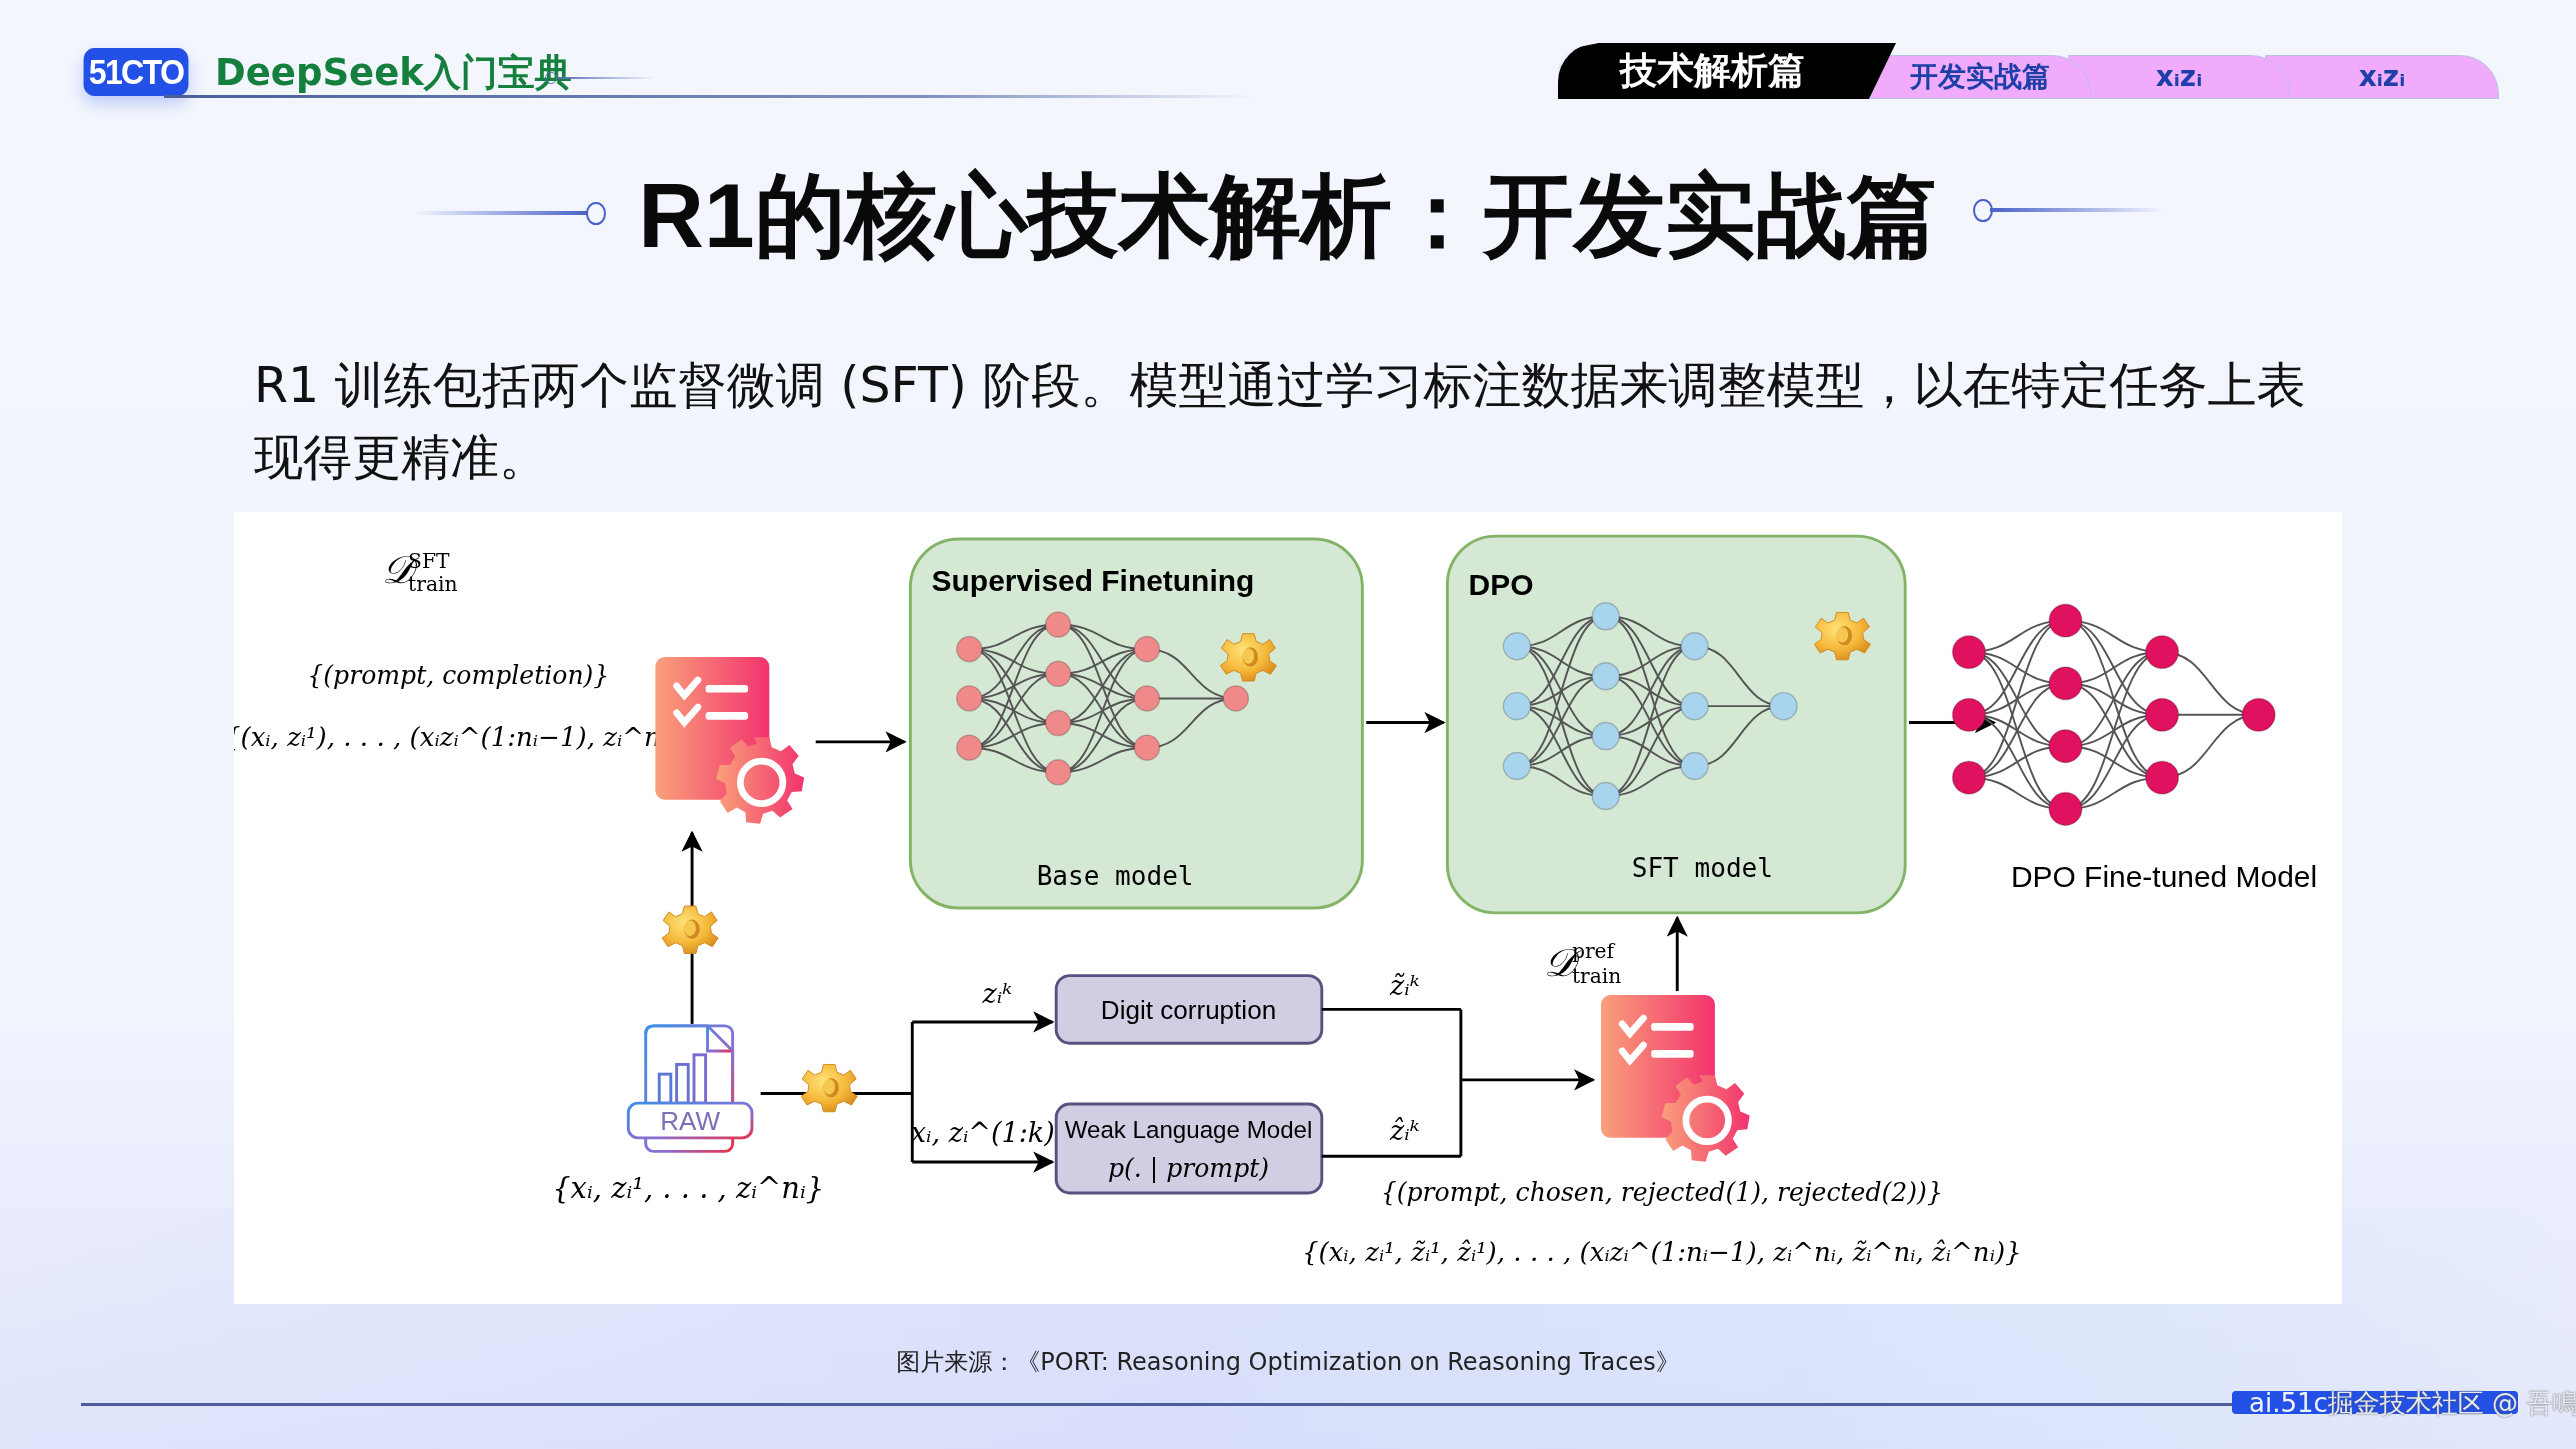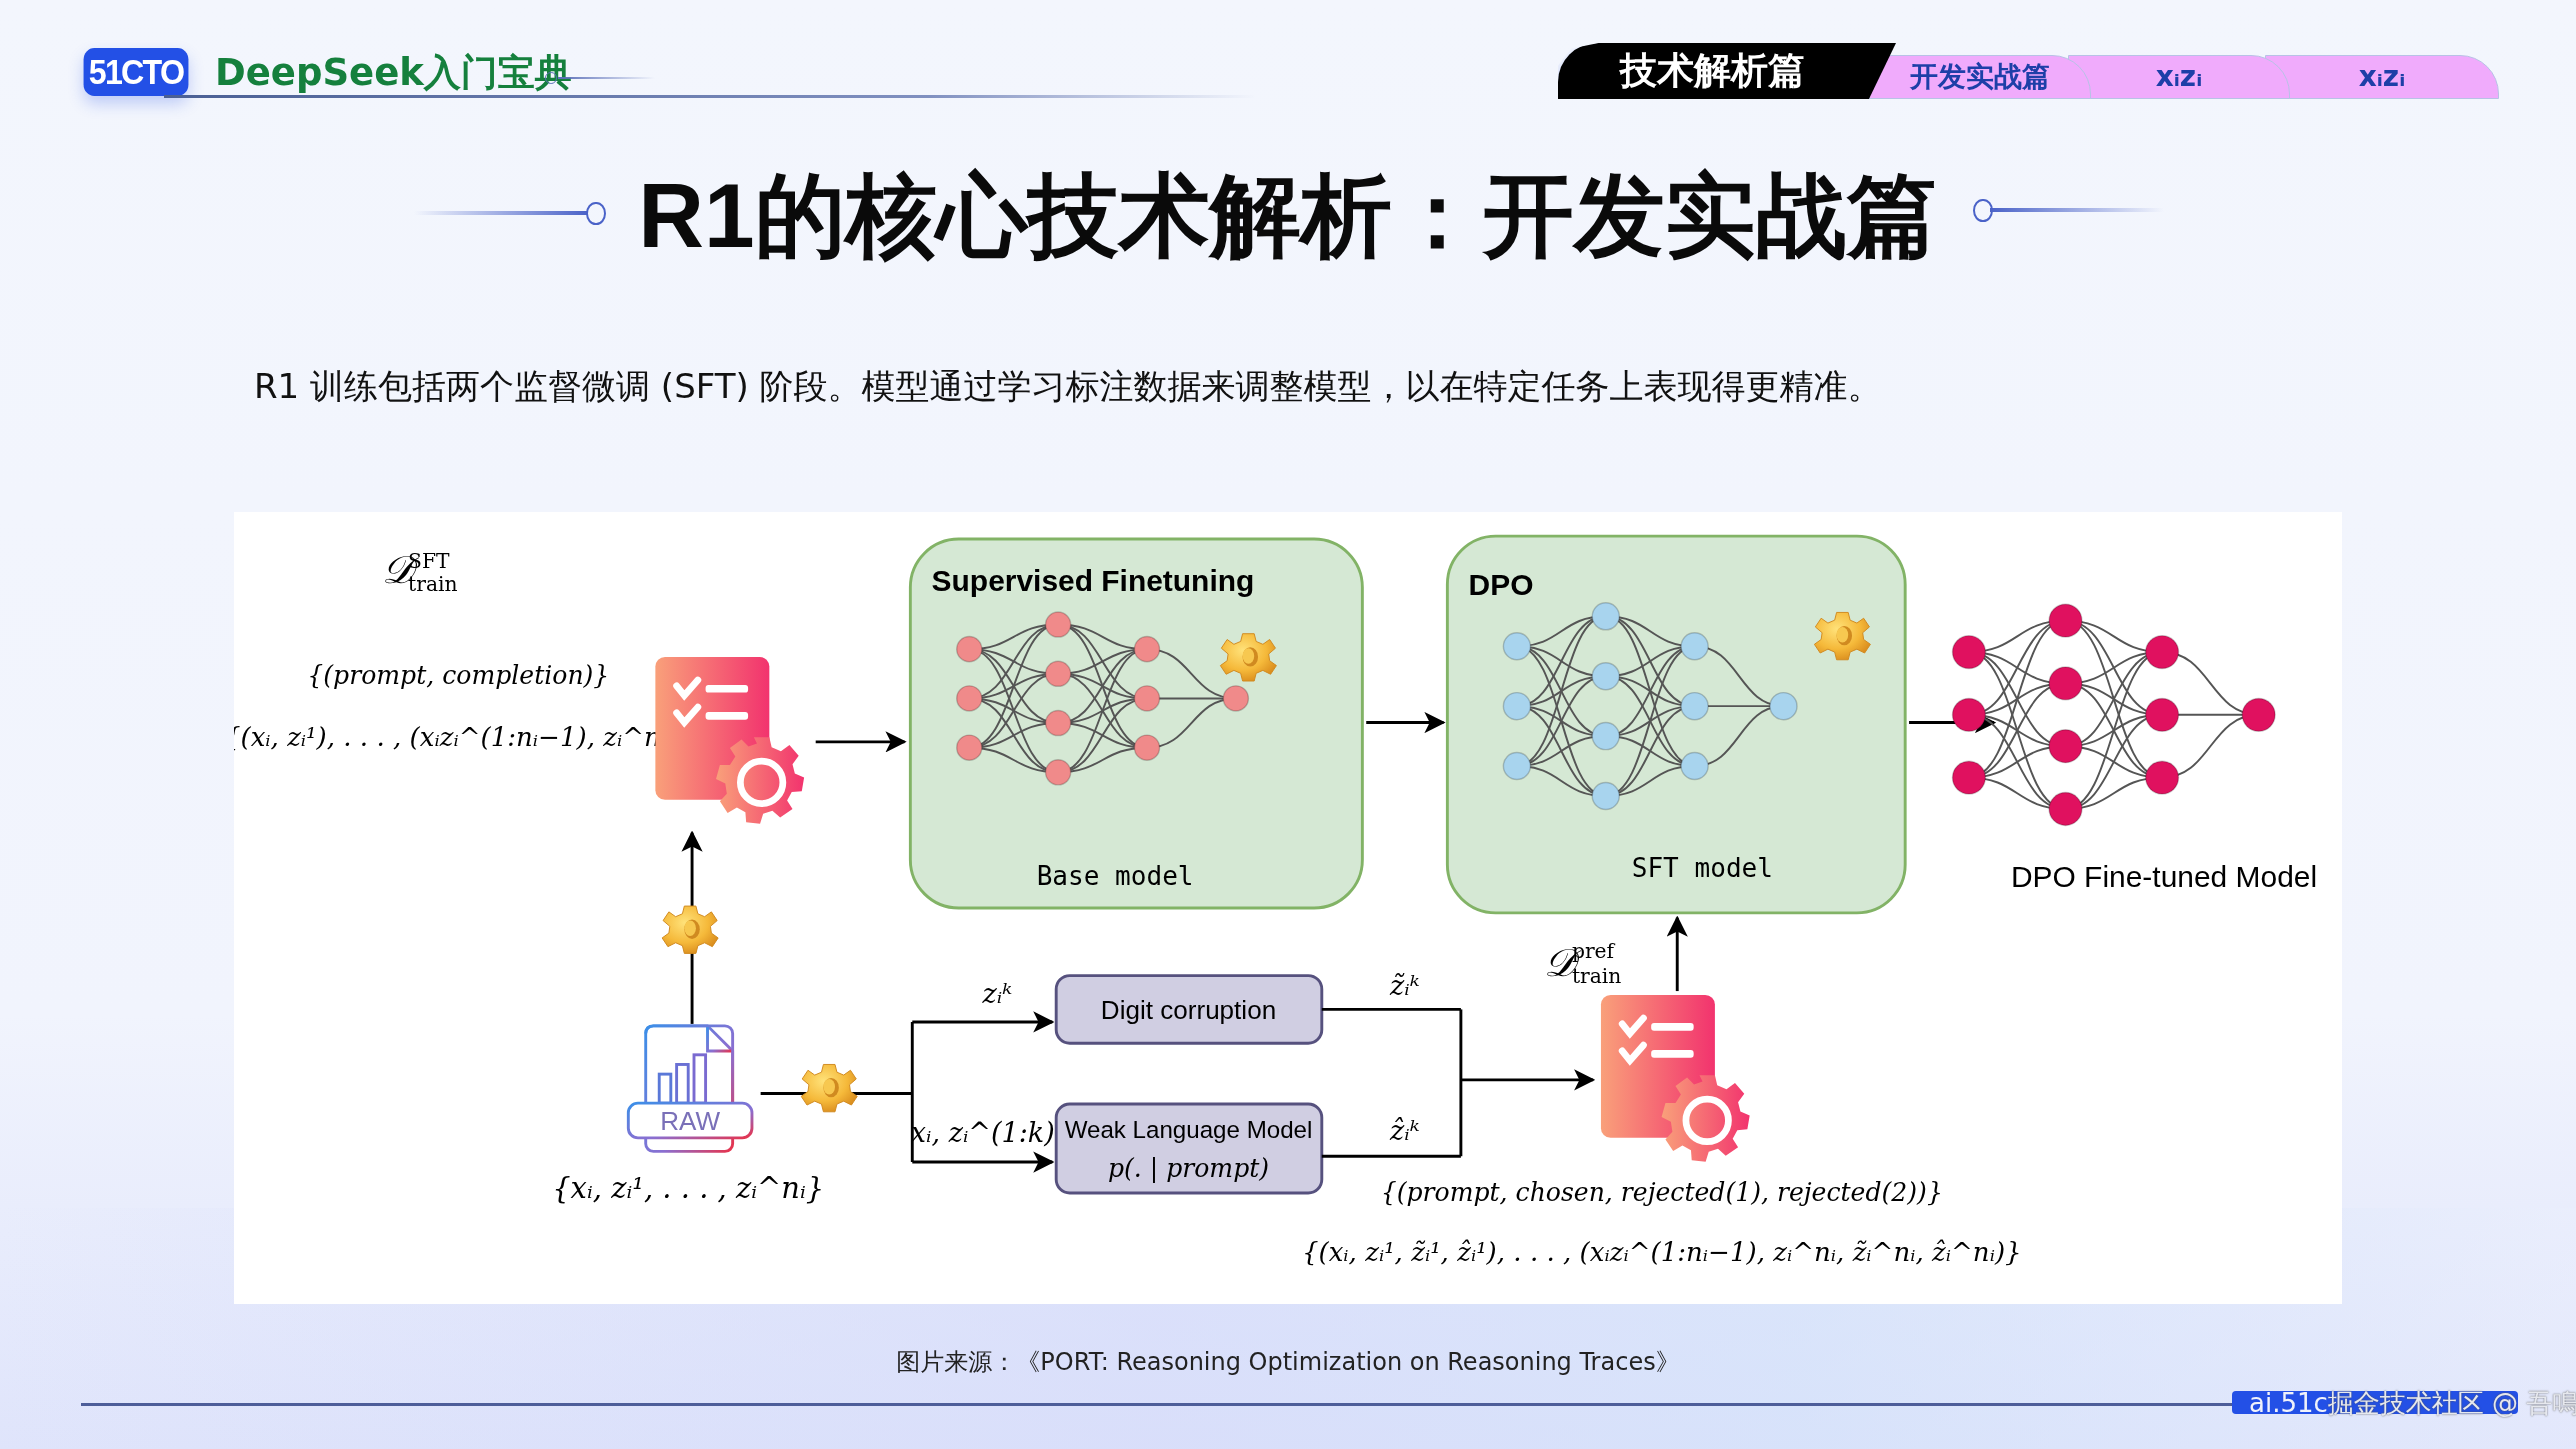--- a/index.html
+++ b/index.html
@@ -26,21 +26,21 @@
   .tab2{left:510px;width:222px;}
   .tab3{left:707px;width:234px;}
   
   .title{position:absolute;left:0;width:2576px;top:155px;text-align:center;font-size:91px;font-weight:bold;color:#0a0a0a;font-family:"DejaVu Sans",sans-serif;}
   .title .r1{font-family:Liberation Sans, sans-serif;}
   .deco-l-line{position:absolute;left:414px;top:211px;width:174px;height:3.9px;background:linear-gradient(90deg,rgba(80,105,200,0),#4a62c8);}
   .deco-l-dot{position:absolute;left:586px;top:202px;width:15.5px;height:19.3px;border:2.9px solid #4a62c8;border-radius:50%;}
   .deco-r-dot{position:absolute;left:1973px;top:199px;width:15.5px;height:19.3px;border:2.9px solid #4a62c8;border-radius:50%;}
   .deco-r-line{position:absolute;left:1990px;top:208px;width:174px;height:3.9px;background:linear-gradient(90deg,#4a62c8,rgba(80,105,200,0));}
   
-  .para{position:absolute;left:254px;top:350px;width:2087px;font-size:34px;line-height:72px;color:#111;}
+  .para{position:absolute;left:254px;top:350px;width:2087px;font-size:49px;line-height:72px;color:#111;}
   
   .panel{position:absolute;left:234px;top:512px;width:2108px;height:792px;background:#fff;}
   .panel svg{position:absolute;left:0;top:0;}
   .math{font-family:"DejaVu Serif","Liberation Serif",serif;font-style:italic;}
   .caption{position:absolute;left:0;width:2576px;top:1346px;text-align:center;font-size:24px;color:#222;}
   .footer-rule{position:absolute;left:81px;top:1403px;width:2164px;height:2.9px;background:#4d5d99;}
   .watermark-bg{position:absolute;left:2232px;top:1391px;width:286px;height:23px;background:#2350e6;border-radius:3.9px;}
   .watermark{position:absolute;left:2249px;top:1386px;font-size:26px;color:#f0f2fa;white-space:nowrap;}
   .watermark .over{color:#e6e8ee;text-shadow:0 0 1.9px #555;}
 </style>

